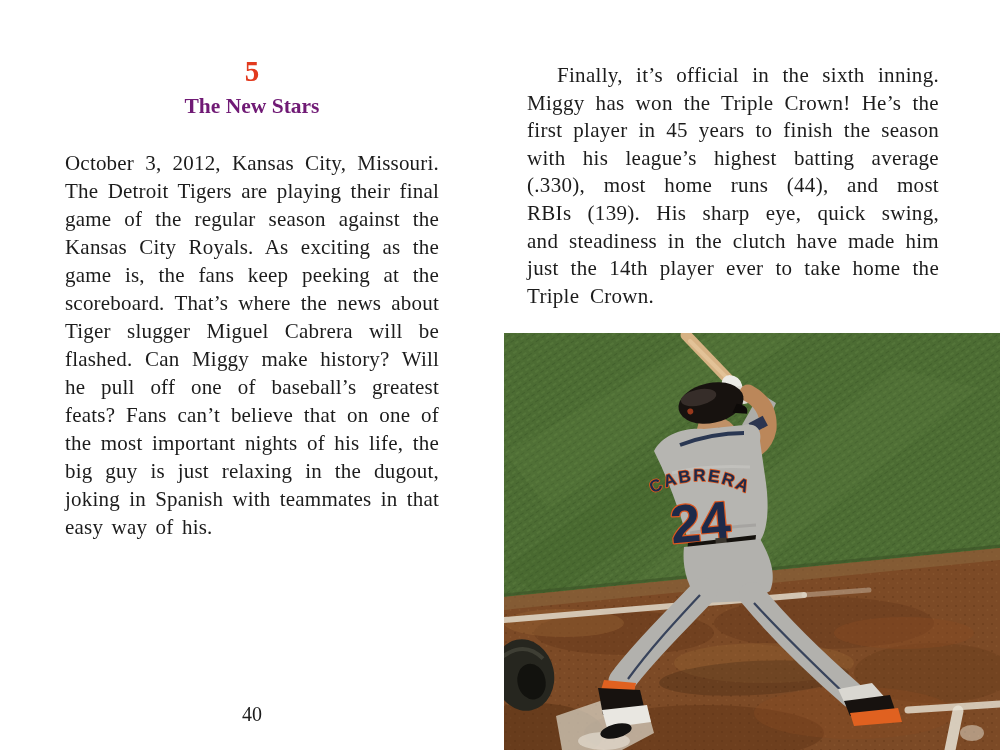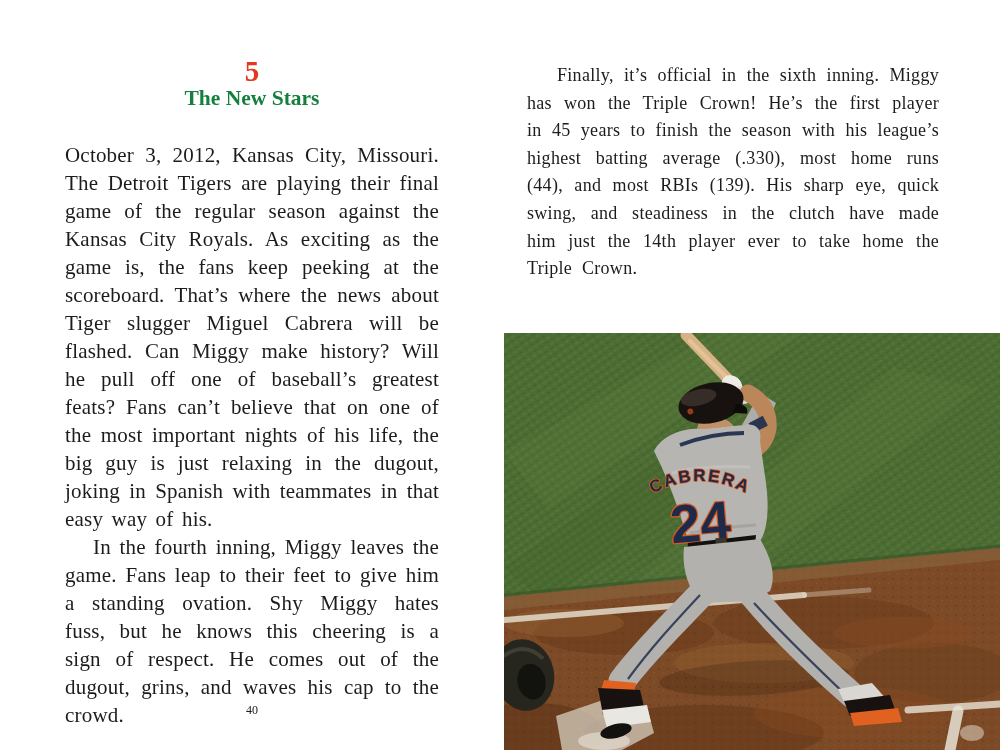--- a/index.html
+++ b/index.html
@@ -2,47 +2,46 @@
 <html><head>
 <meta charset="utf-8">
 <style>
   html,body{margin:0;padding:0;background:#ffffff;}
   .spread{position:relative;width:1000px;height:750px;background:#ffffff;overflow:hidden;
           font-family:"Liberation Serif", serif;color:#1c1c1c;}
 
   
   .left-page{position:absolute;left:65px;top:57px;width:374px;}
   .chapter-number{text-align:center;color:#e23a1e;font-size:29px;font-weight:bold;line-height:1;}
-  .chapter-title{text-align:center;color:#15803d;font-size:21.5px;font-weight:bold;line-height:1.2;margin-top:0;}
+  .chapter-title{text-align:center;color:#701a75;font-size:21.5px;font-weight:bold;line-height:1.2;margin-top:8px;}
   .body-text{margin-top:29px;font-size:21px;line-height:28px;text-align:justify;
              word-spacing:3px;letter-spacing:0.2px;}
   .body-text p{margin:0;}
   .body-text p.indent{text-indent:28px;}
-  .page-number{position:absolute;left:65px;top:703px;width:374px;text-align:center;font-size:12px;}
+  .page-number{position:absolute;left:65px;top:703px;width:374px;text-align:center;font-size:20px;}
 
   
-  .right-text{position:absolute;left:527px;top:62px;width:412px;font-size:18px;line-height:27.6px;
+  .right-text{position:absolute;left:527px;top:62px;width:412px;font-size:21px;line-height:27.6px;
               text-align:justify;word-spacing:5px;letter-spacing:0.3px;}
   .right-text p{margin:0;text-indent:30px;}
 
   
   .photo{position:absolute;left:504px;top:333px;width:496px;height:417px;overflow:hidden;}
   .photo svg{display:block;width:496px;height:417px;}
 </style>
 </head>
 <body>
 
 <div class="spread">
 
   <section class="left-page">
     <div class="chapter-number">5</div>
     <div class="chapter-title">The New Stars</div>
     <div class="body-text">
       <p>October 3, 2012, Kansas City, Missouri. The Detroit Tigers are playing their final game of the regular season against the Kansas City Royals. As exciting as the game is, the fans keep peeking at the scoreboard. That’s where the news about Tiger slugger Miguel Cabrera will be flashed. Can Miggy make history? Will he pull off one of baseball’s greatest feats? Fans can’t believe that on one of the most important nights of his life, the big guy is just relaxing in the dugout, joking in Spanish with teammates in that easy way of his.</p>
-      <p class="indent">In the fourth inning, Miggy leaves the game. Fans leap to their feet to give him a standing ovation. Shy Miggy hates fuss, but he knows this cheering is a sign of respect. He comes out of the dugout, grins, and waves his cap to the crowd.</p>
     </div>
   </section>
   <div class="page-number">40</div>
 
   <section class="right-text">
     <p>Finally, it’s official in the sixth inning. Miggy has won the Triple Crown! He’s the first player in 45 years to finish the season with his league’s highest batting average (.330), most home runs (44), and most RBIs (139). His sharp eye, quick swing, and steadiness in the clutch have made him just the 14th player ever to take home the Triple Crown.</p>
   </section>
 
   <figure class="photo" style="margin:0;">
     <svg viewBox="0 0 496 417" preserveAspectRatio="none">

